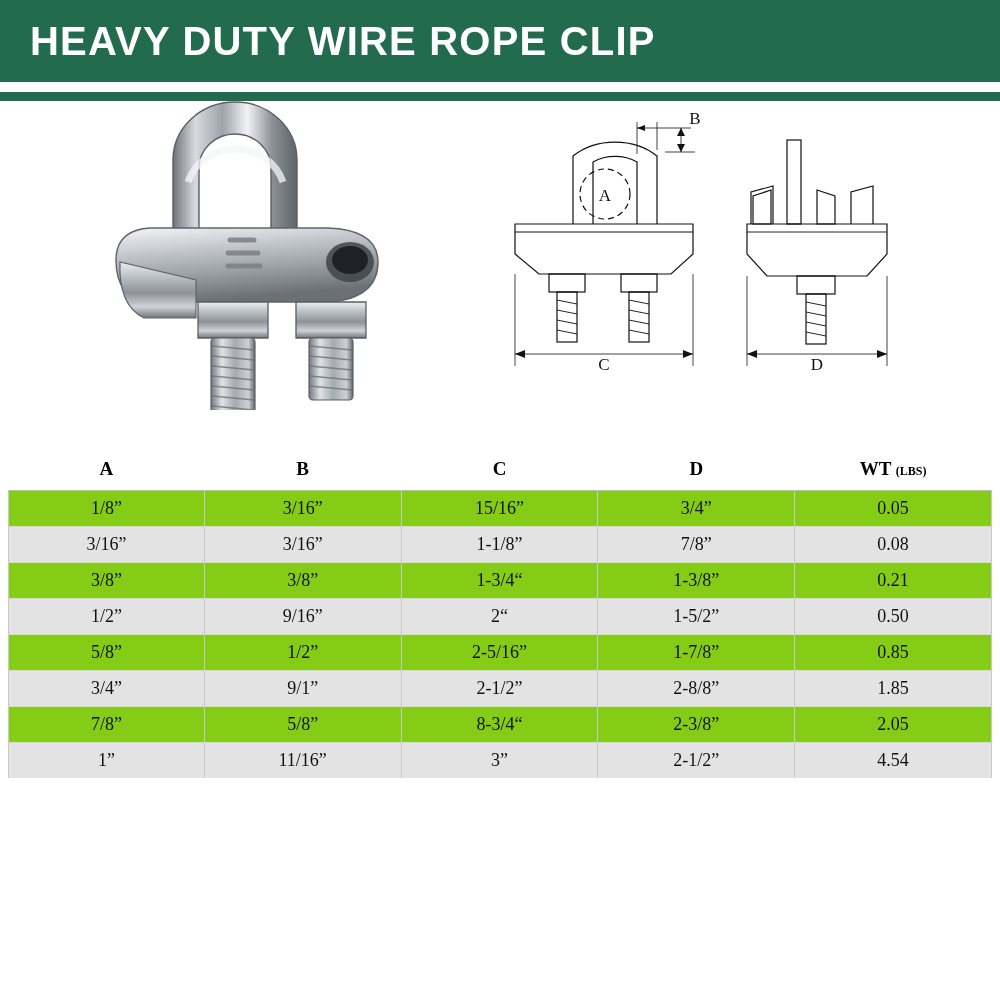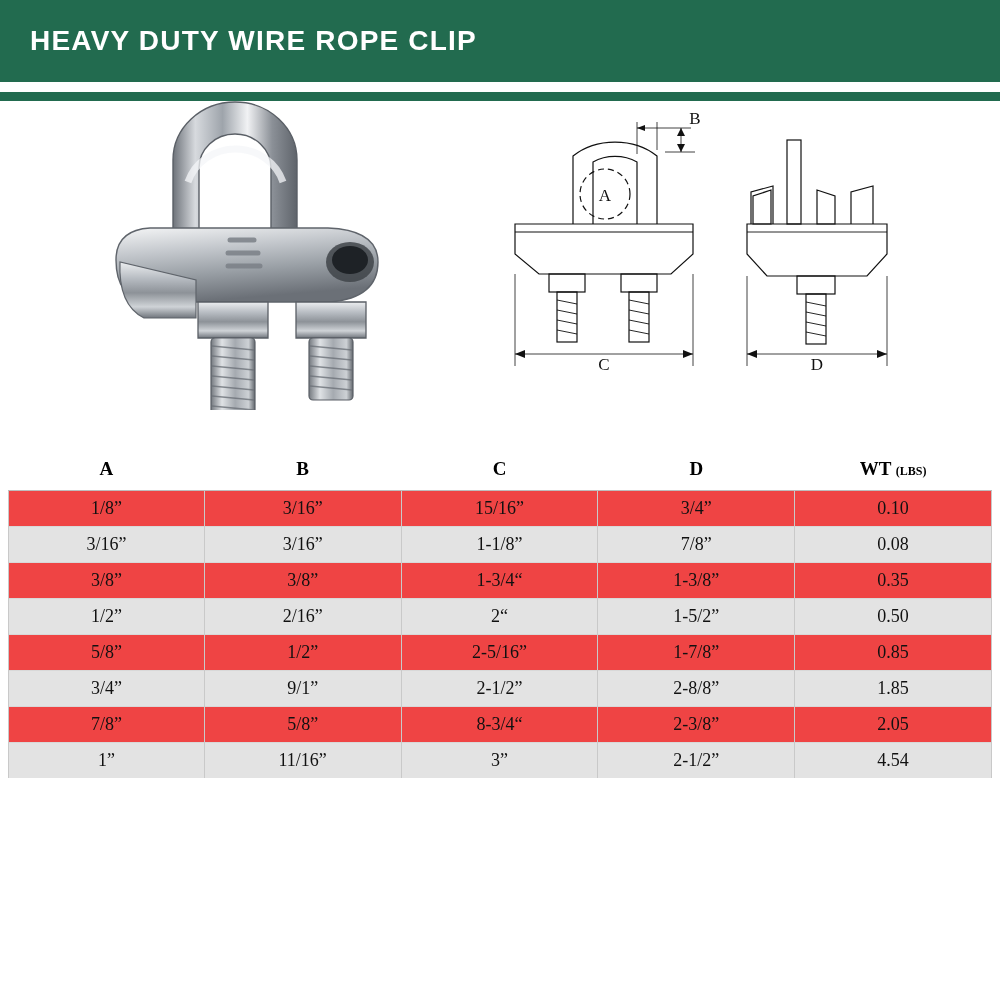--- a/index.html
+++ b/index.html
@@ -26,21 +26,21 @@
     width: 1000px;
     height: 82px;
     background: #226b4f;
     display: flex;
     align-items: center;
     box-sizing: border-box;
     padding-left: 30px;
   }
   .banner-title {
     color: #ffffff;
-    font-size: 28px;
+    font-size: 40px;
     font-weight: bold;
     letter-spacing: 1.2px;
     font-family: "Liberation Sans", sans-serif;
     white-space: nowrap;
   }
   .banner-rule {
     position: absolute;
     left: 0;
     top: 92px;
     width: 1000px;
@@ -103,21 +103,21 @@
     font-family: "Liberation Serif", serif;
     font-size: 18px;
     text-align: center;
     height: 33px;
     border-left: 1px solid #c9c9c9;
     border-right: 1px solid #c9c9c9;
     border-top: 1px solid #d8d8d8;
     color: #111;
   }
   table.spec tr.odd td {
-    background: #ef4444;
+    background: #84cc16;
   }
   table.spec tr.even td {
     background: #e3e3e3;
   }
   table.spec tr.head th {
     background: #ffffff;
     border-left: 1px solid transparent;
     border-right: 1px solid transparent;
   }
   table.spec tr.head th:nth-child(n+1) {
@@ -313,39 +313,39 @@
           <th>D</th>
           <th><span>WT</span> <span class="unit">(LBS)</span></th>
         </tr>
       </thead>
       <tbody id="spec-body">
           <tr class="odd">
             <td>1/8”</td>
             <td>3/16”</td>
             <td>15/16”</td>
             <td>3/4”</td>
-            <td>0.10</td>
+            <td>0.05</td>
           </tr>
           <tr class="even">
             <td>3/16”</td>
             <td>3/16”</td>
             <td>1-1/8”</td>
             <td>7/8”</td>
             <td>0.08</td>
           </tr>
           <tr class="odd">
             <td>3/8”</td>
             <td>3/8”</td>
             <td>1-3/4“</td>
             <td>1-3/8”</td>
-            <td>0.35</td>
+            <td>0.21</td>
           </tr>
           <tr class="even">
             <td>1/2”</td>
-            <td>2/16”</td>
+            <td>9/16”</td>
             <td>2“</td>
             <td>1-5/2”</td>
             <td>0.50</td>
           </tr>
           <tr class="odd">
             <td>5/8”</td>
             <td>1/2”</td>
             <td>2-5/16”</td>
             <td>1-7/8”</td>
             <td>0.85</td>

